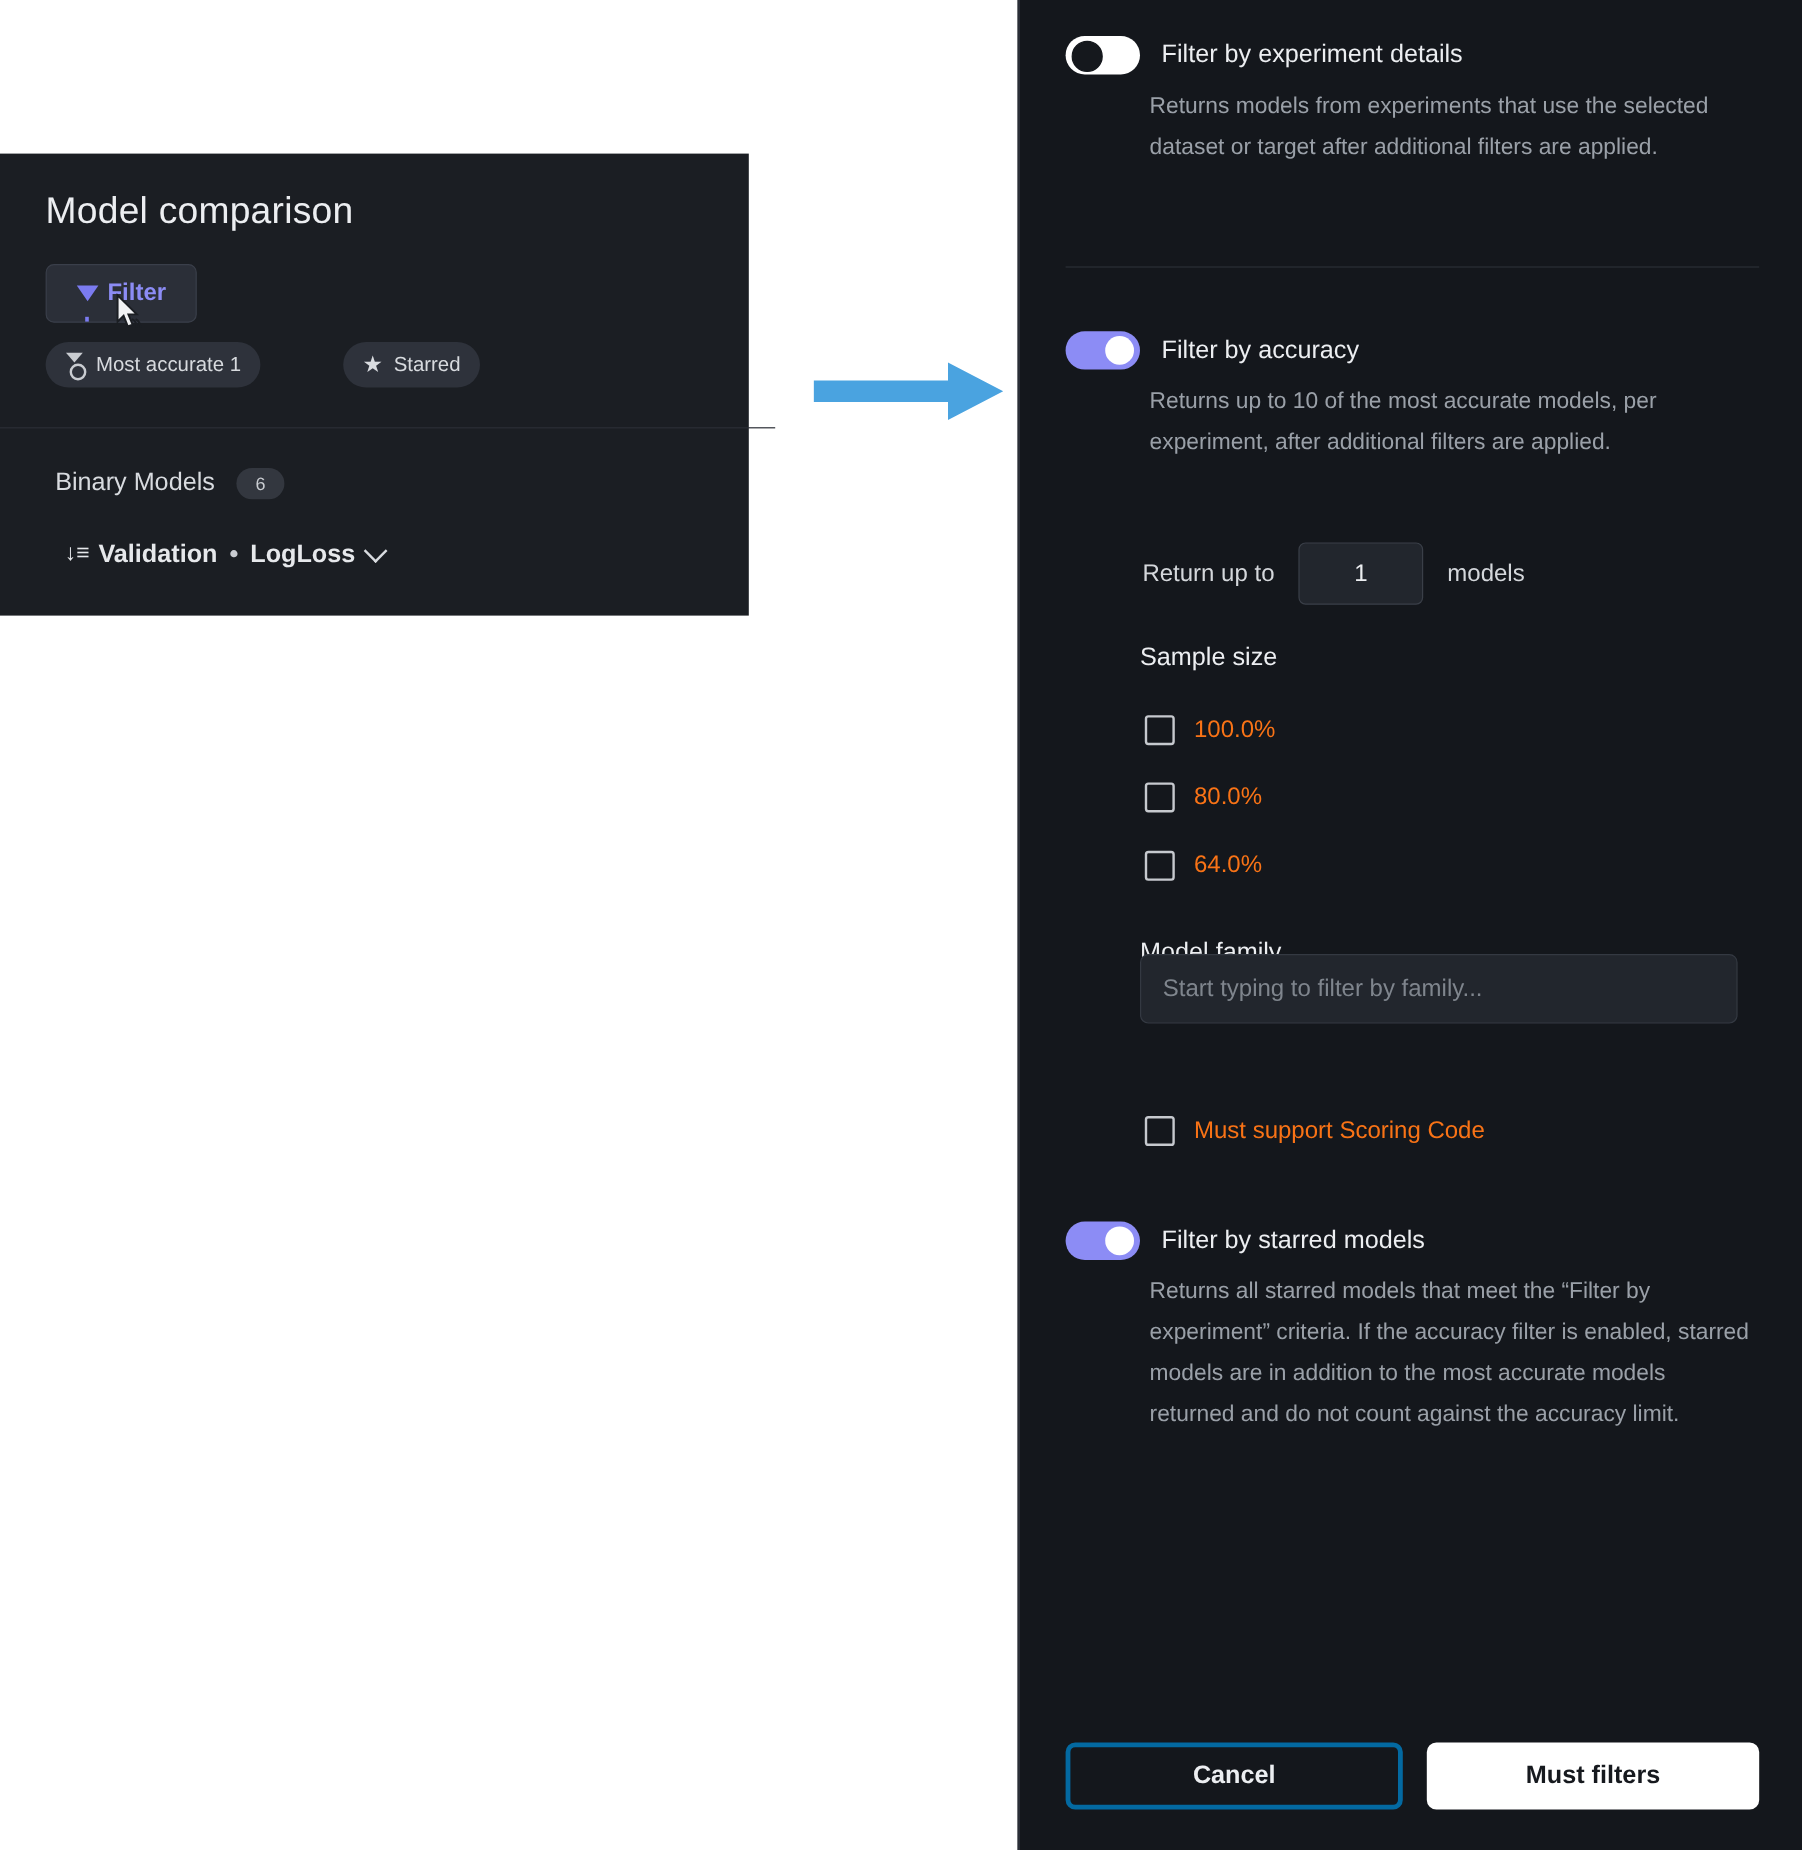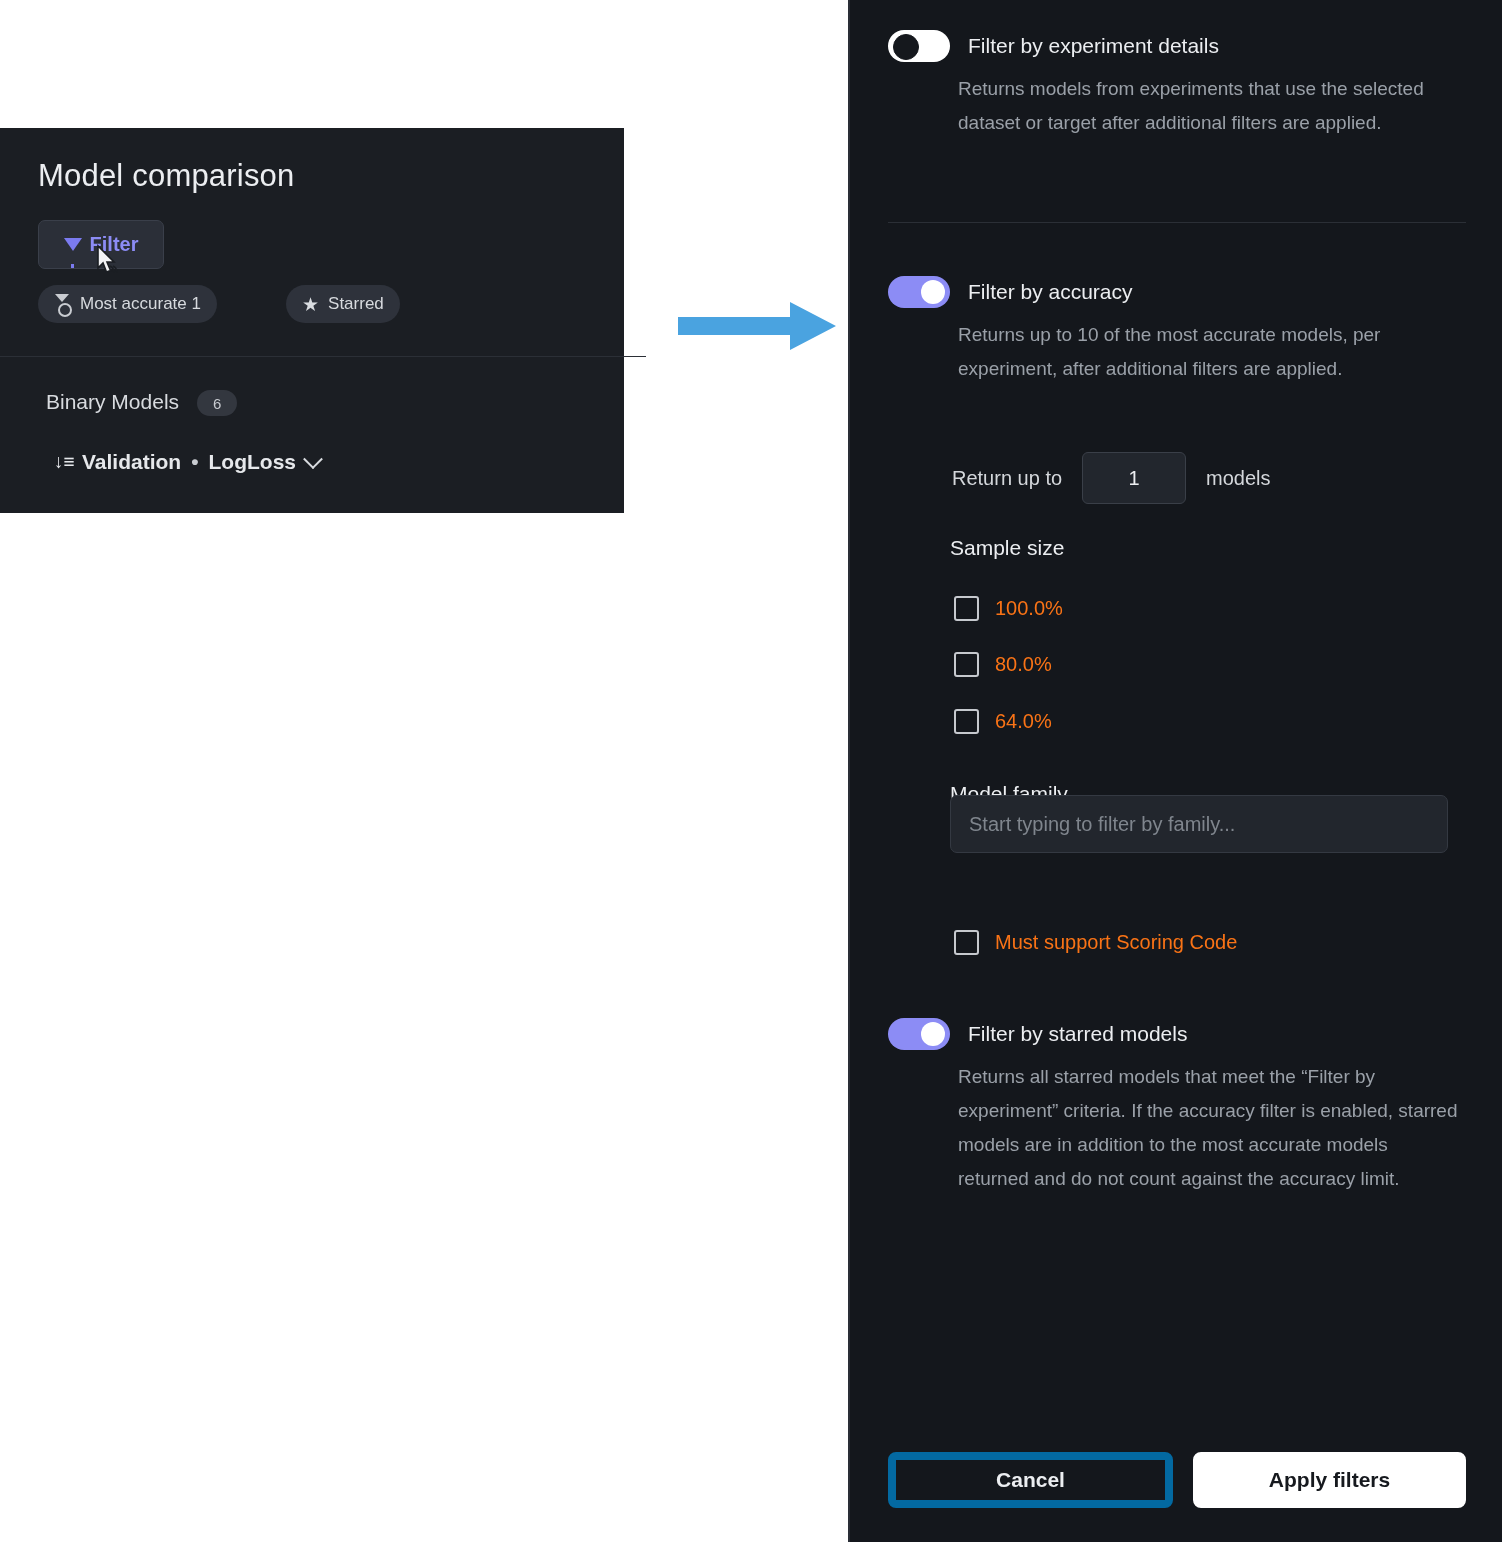--- a/index.html
+++ b/index.html
@@ -343,21 +343,21 @@
     font-weight: 700;
     cursor: pointer;
     display: flex;
     align-items: center;
     justify-content: center;
     box-sizing: border-box;
   }
   #cancel-button {
     flex: 1;
     background: #14171c;
-    border: 8px solid #0369a1;
+    border: 4px solid #0369a1;
     color: #eceef1;
   }
   #apply-button {
     flex: 1;
     background: #ffffff;
     border: 2px solid #ffffff;
     color: #16191e;
   }
 </style>
 </head>
@@ -467,17 +467,17 @@
         <div class="toggle on">
           <div class="knob"></div>
         </div>
         <div class="section-title">Filter by starred models</div>
       </div>
       <div class="section-desc">Returns all starred models that meet the “Filter by experiment” criteria. If the accuracy filter is enabled, starred models are in addition to the most accurate models returned and do not count against the accuracy limit.</div>
     </div>
 
     <div id="footer-buttons">
       <div class="btn" id="cancel-button">Cancel</div>
-      <div class="btn" id="apply-button">Apply filters</div>
+      <div class="btn" id="apply-button">Must filters</div>
     </div>
 
   </div>
 </div>
 
 </body></html>

